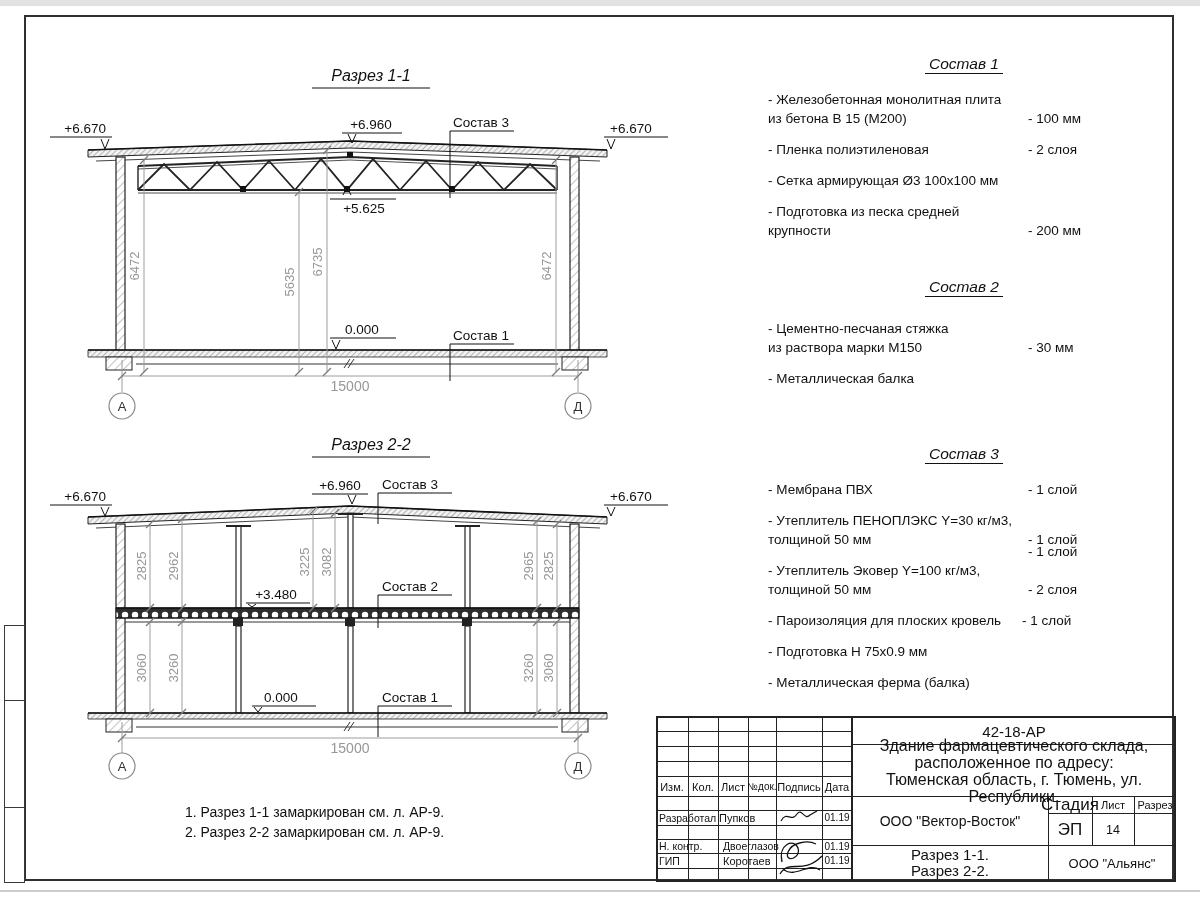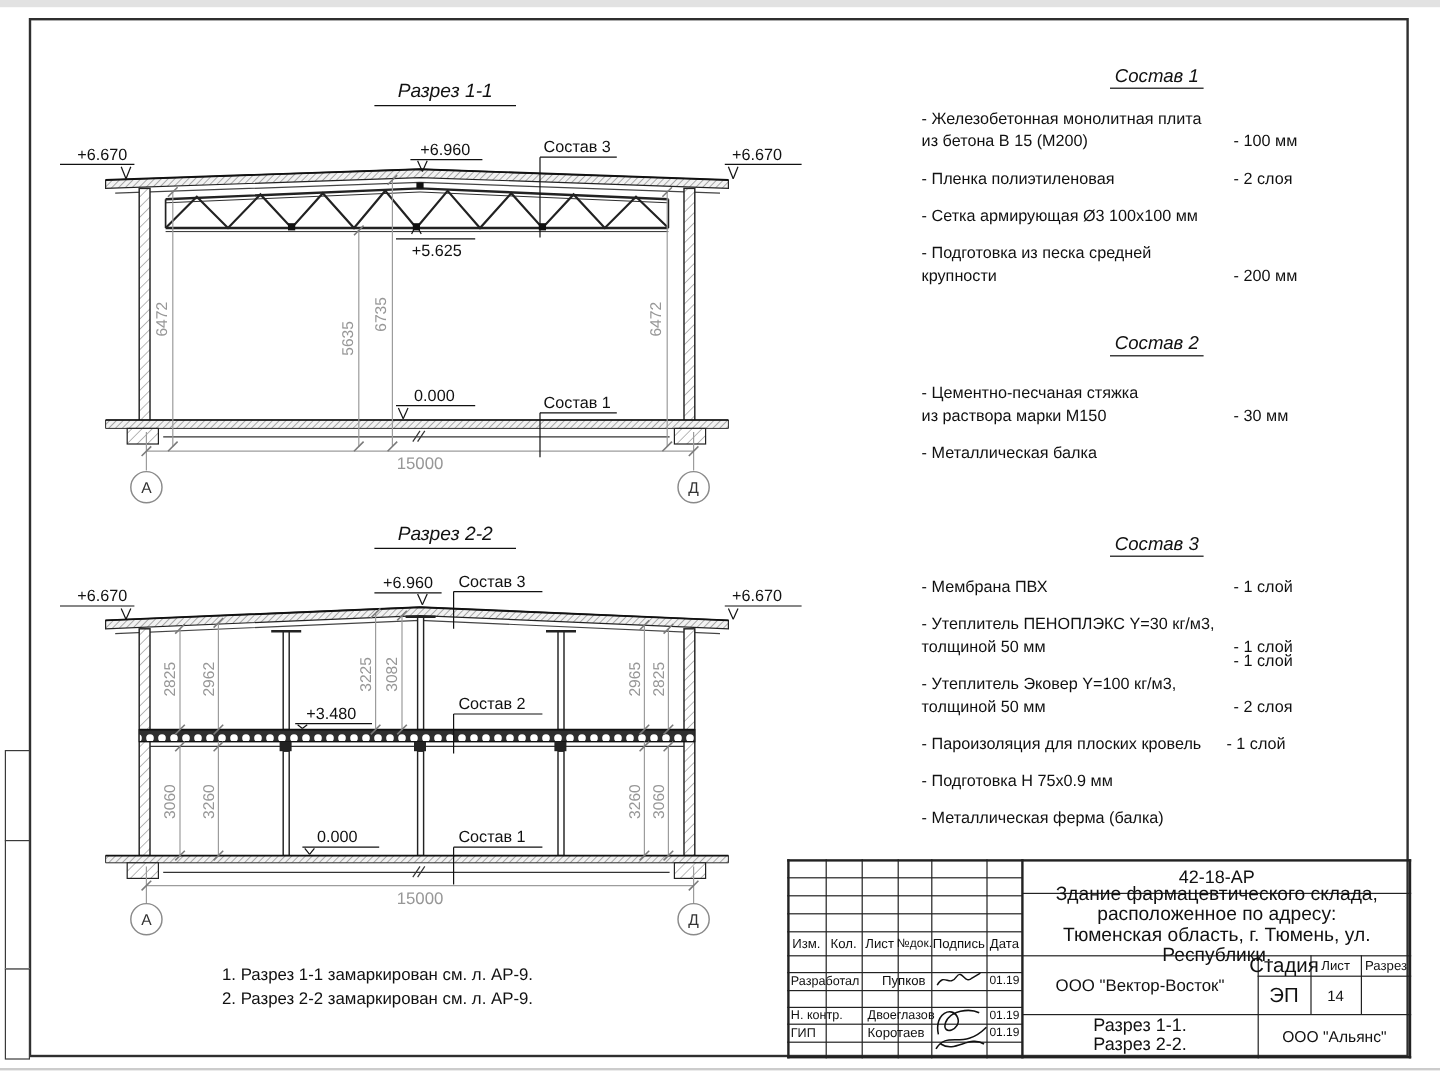--- a/index.html
+++ b/index.html
@@ -392,21 +392,21 @@
 Тюменская область, г. Тюмень, ул. Республики.</div>
 
   <div class="tbtext" style="left:0;top:61px;width:32px;height:19px;font-size:11px;">Изм.</div>
   <div class="tbtext" style="left:32px;top:61px;width:30px;height:19px;font-size:11px;">Кол.</div>
   <div class="tbtext" style="left:62px;top:61px;width:30px;height:19px;font-size:11px;">Лист</div>
   <div class="tbtext" style="left:92px;top:61px;width:28px;height:19px;font-size:10px;">№док.</div>
   <div class="tbtext" style="left:120px;top:61px;width:46px;height:19px;font-size:11px;">Подпись</div>
   <div class="tbtext" style="left:166px;top:61px;width:30px;height:19px;font-size:11px;">Дата</div>
 
   <div class="tbtext tbleft" style="left:0;top:94px;width:62px;height:15px;font-size:10.5px;">Разработал</div>
-  <div class="tbtext tbleft" style="left:76px;top:94px;width:56px;height:15px;font-size:11px;">Пупков</div>
+  <div class="tbtext tbleft" style="left:60px;top:94px;width:56px;height:15px;font-size:11px;">Пупков</div>
   <div class="tbtext" style="left:166px;top:94px;width:30px;height:15px;font-size:10px;">01.19</div>
 
   <div class="tbtext tbleft" style="left:0;top:123px;width:62px;height:14px;font-size:10.5px;">Н. контр.</div>
   <div class="tbtext tbleft" style="left:64px;top:123px;width:56px;height:14px;font-size:10.5px;">Двоеглазов</div>
   <div class="tbtext" style="left:166px;top:123px;width:30px;height:14px;font-size:10px;">01.19</div>
 
   <div class="tbtext tbleft" style="left:0;top:137px;width:62px;height:15px;font-size:10.5px;">ГИП</div>
   <div class="tbtext tbleft" style="left:64px;top:137px;width:56px;height:15px;font-size:11px;">Коротаев</div>
   <div class="tbtext" style="left:166px;top:137px;width:30px;height:15px;font-size:10px;">01.19</div>
 

